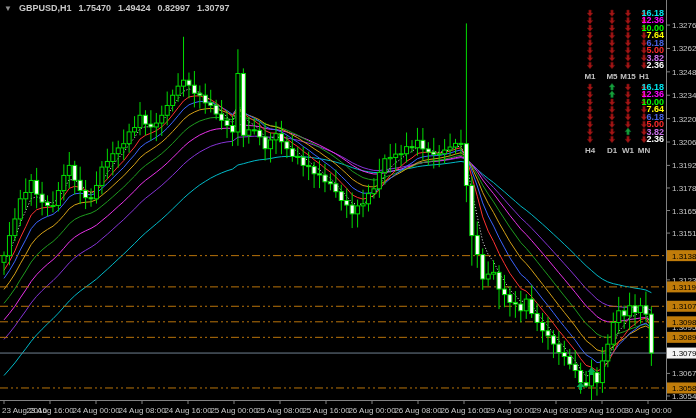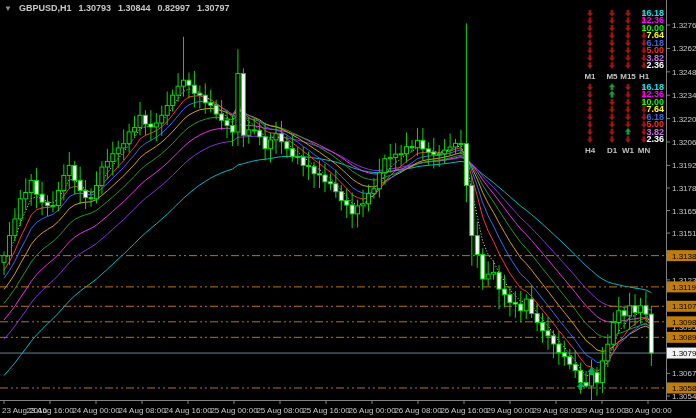--- a/index.html
+++ b/index.html
@@ -11,22 +11,22 @@
   .title-bar .tri{color:#8f8f8f;font-size:8px;cursor:pointer;}
   svg text{font-family:"Liberation Sans",sans-serif;}
 </style>
 </head>
 <body>
 
 <div class="window">
   <div class="title-bar">
     <span class="tri">▼</span>
     <span>GBPUSD,H1</span>
-    <span>1.30793</span>
-    <span>1.30844</span>
+    <span>1.75470</span>
+    <span>1.49424</span>
     <span>0.82997</span>
     <span>1.30797</span>
   </div>
   <svg class="chart-svg" id="chart" width="696" height="418">
       <g>
         <polyline points="4.0,375.5 9.4,369.4 14.9,362.9 20.3,355.7 25.8,348.6 31.2,341.3 36.6,334.9 42.1,329.2 47.5,323.8 53.0,318.7 58.4,313.1 63.8,307.1 69.3,300.9 74.7,295.7 80.2,291.1 85.6,287.1 91.0,283.2 96.5,279.0 101.9,274.1 107.4,269.2 112.8,264.2 118.2,259.1 123.7,254.1 129.1,248.8 134.6,243.5 140.0,238.0 145.4,233.0 150.9,228.4 156.3,223.8 161.8,219.1 167.2,214.2 172.6,209.0 178.1,203.6 183.5,198.3 189.0,193.4 194.4,189.0 199.8,184.9 205.3,181.4 210.7,178.1 216.2,175.3 221.6,172.9 227.0,170.8 232.5,169.1 237.9,165.0 243.4,163.7 248.8,162.2 254.2,160.8 259.7,159.8 265.1,159.3 270.6,158.5 276.0,157.4 281.4,156.7 286.9,156.4 292.3,156.4 297.8,156.4 303.2,156.8 308.6,157.2 314.1,157.9 319.5,158.7 325.0,159.7 330.4,160.7 335.8,162.1 341.3,163.7 346.7,165.5 352.2,167.6 357.6,169.3 363.0,170.8 368.5,171.8 373.9,172.5 379.4,172.5 384.8,171.9 390.2,171.3 395.7,170.6 401.1,169.8 406.6,168.8 412.0,167.9 417.4,166.7 422.9,165.9 428.3,165.3 433.8,164.8 439.2,164.4 444.6,163.7 450.1,163.0 455.5,162.2 461.0,161.4 466.4,162.4 471.8,165.6 477.3,169.5 482.7,174.2 488.2,178.6 493.6,182.6 499.0,187.3 504.5,191.9 509.9,196.7 515.4,201.4 520.8,206.2 526.2,210.2 531.7,214.7 537.1,219.4 542.6,224.2 548.0,229.1 553.4,234.1 558.9,239.2 564.3,244.3 569.8,249.5 575.2,254.8 580.6,260.4 586.1,265.8 591.5,270.5 597.0,275.3 602.4,279.1 607.8,281.9 613.3,283.7 618.7,284.8 624.2,286.2 629.6,287.0 635.0,288.1 640.5,288.9 645.9,290.0 651.4,292.7" fill="none" stroke="#00B9C8" stroke-width="1"></polyline>
         <polyline points="4.0,339.4 9.4,333.1 14.9,326.1 20.3,318.4 25.8,310.8 31.2,302.9 36.6,296.3 42.1,290.6 47.5,285.5 53.0,280.6 58.4,275.2 63.8,269.1 69.3,262.8 74.7,257.8 80.2,253.7 85.6,250.3 91.0,247.2 96.5,243.5 101.9,238.8 107.4,234.2 112.8,229.3 118.2,224.4 123.7,219.5 129.1,214.2 134.6,208.9 140.0,203.2 145.4,198.4 150.9,194.1 156.3,189.8 161.8,185.3 167.2,180.4 172.6,175.3 178.1,169.9 183.5,164.4 189.0,159.6 194.4,155.6 199.8,152.0 205.3,149.0 210.7,146.3 216.2,144.4 221.6,142.9 227.0,141.9 232.5,141.3 237.9,137.2 243.4,137.0 248.8,136.6 254.2,136.2 259.7,136.3 265.1,137.0 270.6,137.2 276.0,137.0 281.4,137.3 286.9,138.0 292.3,139.1 297.8,140.2 303.2,141.7 308.6,143.2 314.1,145.1 319.5,146.9 325.0,149.0 330.4,151.1 335.8,153.6 341.3,156.4 346.7,159.4 352.2,162.7 357.6,165.3 363.0,167.6 368.5,169.2 373.9,170.4 379.4,170.5 384.8,169.8 390.2,169.0 395.7,168.1 401.1,167.3 406.6,166.0 412.0,164.9 417.4,163.4 422.9,162.5 428.3,161.9 433.8,161.4 439.2,161.0 444.6,160.3 450.1,159.5 455.5,158.5 461.0,157.6 466.4,159.3 471.8,163.9 477.3,169.4 482.7,176.1 488.2,182.0 493.6,187.5 499.0,193.6 504.5,199.8 509.9,206.0 515.4,211.9 520.8,217.9 526.2,222.8 531.7,228.3 537.1,234.0 542.6,239.9 548.0,245.7 553.4,251.7 558.9,257.8 564.3,263.8 569.8,269.9 575.2,276.0 580.6,282.4 586.1,288.7 591.5,293.8 597.0,299.2 602.4,302.9 607.8,305.4 613.3,306.4 618.7,306.7 624.2,307.3 629.6,307.2 635.0,307.5 640.5,307.4 645.9,307.8 651.4,310.5" fill="none" stroke="#8633D6" stroke-width="1"></polyline>
         <polyline points="4.0,319.9 9.4,313.4 14.9,306.2 20.3,297.9 25.8,289.8 31.2,281.4 36.6,274.7 42.1,269.1 47.5,264.2 53.0,259.7 58.4,254.4 63.8,248.3 69.3,241.9 74.7,237.2 80.2,233.6 85.6,230.8 91.0,228.4 96.5,225.1 101.9,220.6 107.4,216.1 112.8,211.3 118.2,206.4 123.7,201.6 129.1,196.2 134.6,190.9 140.0,185.1 145.4,180.4 150.9,176.3 156.3,172.2 161.8,167.8 167.2,163.0 172.6,157.8 178.1,152.3 183.5,146.8 189.0,142.0 194.4,138.3 199.8,135.0 205.3,132.5 210.7,130.4 216.2,129.1 221.6,128.5 227.0,128.2 232.5,128.5 237.9,124.3 243.4,125.1 248.8,125.5 254.2,125.9 259.7,126.7 265.1,128.4 270.6,129.3 276.0,129.6 281.4,130.6 286.9,132.0 292.3,133.8 297.8,135.6 303.2,137.9 308.6,140.1 314.1,142.7 319.5,145.2 325.0,148.0 330.4,150.8 335.8,153.9 341.3,157.5 346.7,161.2 352.2,165.2 357.6,168.3 363.0,171.1 368.5,172.8 373.9,174.0 379.4,173.9 384.8,172.7 390.2,171.6 395.7,170.2 401.1,169.0 406.6,167.2 412.0,165.7 417.4,163.8 422.9,162.6 428.3,161.8 433.8,161.3 439.2,160.7 444.6,159.9 450.1,158.9 455.5,157.7 461.0,156.6 466.4,158.8 471.8,164.7 477.3,171.6 482.7,179.9 488.2,187.1 493.6,193.7 499.0,201.0 504.5,208.2 509.9,215.5 515.4,222.3 520.8,229.1 526.2,234.5 531.7,240.6 537.1,246.9 542.6,253.3 548.0,259.7 553.4,266.2 558.9,272.8 564.3,279.2 569.8,285.8 575.2,292.3 580.6,299.2 586.1,305.9 591.5,311.0 597.0,316.6 602.4,320.0 607.8,321.8 613.3,321.9 618.7,321.0 624.2,320.6 629.6,319.5 635.0,318.9 640.5,317.9 645.9,317.6 651.4,320.4" fill="none" stroke="#E832E8" stroke-width="1"></polyline>
         <polyline points="4.0,303.3 9.4,296.5 14.9,288.7 20.3,279.7 25.8,271.0 31.2,262.0 36.6,255.2 42.1,249.9 47.5,245.5 53.0,241.5 58.4,236.4 63.8,230.3 69.3,223.8 74.7,219.4 80.2,216.6 85.6,214.7 91.0,213.1 96.5,210.3 101.9,206.0 107.4,201.5 112.8,196.8 118.2,191.9 123.7,187.1 129.1,181.5 134.6,176.1 140.0,170.1 145.4,165.5 150.9,161.6 156.3,157.8 161.8,153.5 167.2,148.7 172.6,143.4 178.1,137.6 183.5,131.9 189.0,127.2 194.4,123.8 199.8,121.0 205.3,119.2 210.7,117.8 216.2,117.4 221.6,117.7 227.0,118.5 232.5,119.8 237.9,115.2 243.4,117.2 248.8,118.5 254.2,119.7 259.7,121.4 265.1,124.1 270.6,125.7 276.0,126.5 281.4,128.0 286.9,130.1 292.3,132.7 297.8,135.2 303.2,138.2 308.6,141.0 314.1,144.3 319.5,147.4 325.0,150.8 330.4,154.1 335.8,157.9 341.3,162.1 346.7,166.4 352.2,171.2 357.6,174.6 363.0,177.6 368.5,179.2 373.9,180.1 379.4,179.4 384.8,177.3 390.2,175.3 395.7,173.2 401.1,171.2 406.6,168.8 412.0,166.7 417.4,164.0 422.9,162.5 428.3,161.5 433.8,160.8 439.2,160.1 444.6,159.1 450.1,157.9 455.5,156.4 461.0,155.1 466.4,158.2 471.8,165.9 477.3,174.8 482.7,185.2 488.2,194.1 493.6,201.9 499.0,210.6 504.5,219.0 509.9,227.4 515.4,235.0 520.8,242.6 526.2,248.3 531.7,254.8 537.1,261.6 542.6,268.5 548.0,275.2 553.4,282.1 558.9,289.1 564.3,295.9 569.8,302.7 575.2,309.5 580.6,316.8 586.1,323.7 591.5,328.6 597.0,334.0 602.4,336.7 607.8,337.5 613.3,336.0 618.7,333.4 624.2,331.7 629.6,329.1 635.0,327.4 640.5,325.3 645.9,324.1 651.4,327.0" fill="none" stroke="#1E9B1E" stroke-width="1"></polyline>
         <polyline points="4.0,289.4 9.4,282.2 14.9,273.8 20.3,263.8 25.8,254.3 31.2,244.5 36.6,237.8 42.1,233.0 47.5,229.4 53.0,226.2 58.4,221.4 63.8,215.3 69.3,208.6 74.7,204.9 80.2,203.0 85.6,202.2 91.0,201.8 96.5,199.6 101.9,195.3 107.4,190.8 112.8,185.8 118.2,180.8 123.7,175.8 129.1,170.0 134.6,164.3 140.0,157.8 145.4,153.3 150.9,149.8 156.3,146.2 161.8,142.1 167.2,137.2 172.6,131.6 178.1,125.6 183.5,119.5 189.0,114.9 194.4,112.0 199.8,109.8 205.3,108.9 210.7,108.4 216.2,109.1 221.6,110.6 227.0,112.6 232.5,115.2 237.9,109.6 243.4,113.1 248.8,115.3 254.2,117.3 259.7,119.9 265.1,123.8 270.6,125.9 276.0,126.9 281.4,128.9 286.9,131.6 292.3,134.9 297.8,137.8 303.2,141.5 308.6,144.9 314.1,148.7 319.5,152.2 325.0,156.2 330.4,159.9 335.8,164.1 341.3,168.9 346.7,173.8 352.2,179.1 357.6,182.7 363.0,185.5 368.5,186.6 373.9,186.9 379.4,184.9 384.8,181.4 390.2,178.2 395.7,175.0 401.1,172.2 406.6,168.8 412.0,166.0 417.4,162.6 422.9,160.7 428.3,159.6 433.8,158.9 439.2,158.2 444.6,157.1 450.1,155.8 455.5,154.1 461.0,152.7 466.4,157.1 471.8,167.6 477.3,179.2 482.7,192.5 488.2,203.4 493.6,212.6 499.0,222.8 504.5,232.3 509.9,241.7 515.4,250.0 520.8,258.1 526.2,263.6 531.7,270.2 537.1,277.2 542.6,284.3 548.0,291.2 553.4,298.3 558.9,305.5 564.3,312.3 569.8,319.2 575.2,326.1 580.6,333.6 586.1,340.6 591.5,344.9 597.0,349.9 602.4,351.4 607.8,350.4 613.3,346.7 618.7,341.9 624.2,338.4 629.6,334.1 635.0,331.2 640.5,327.8 645.9,326.0 651.4,329.6" fill="none" stroke="#D4A017" stroke-width="1"></polyline>

